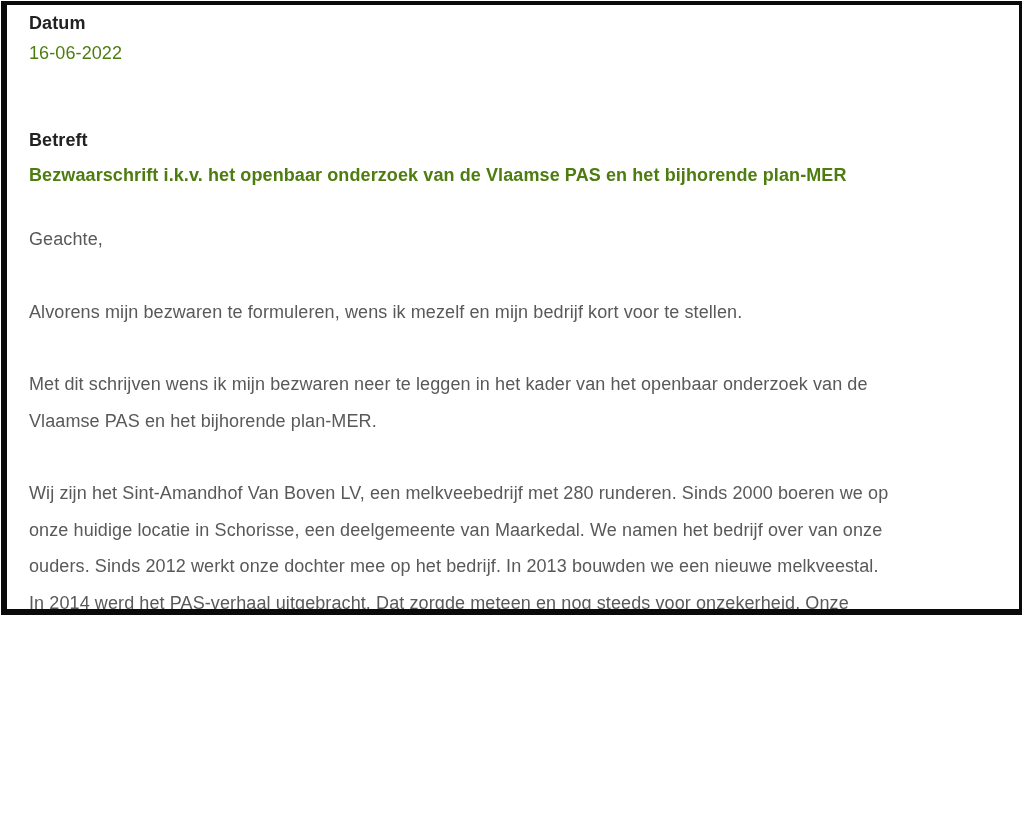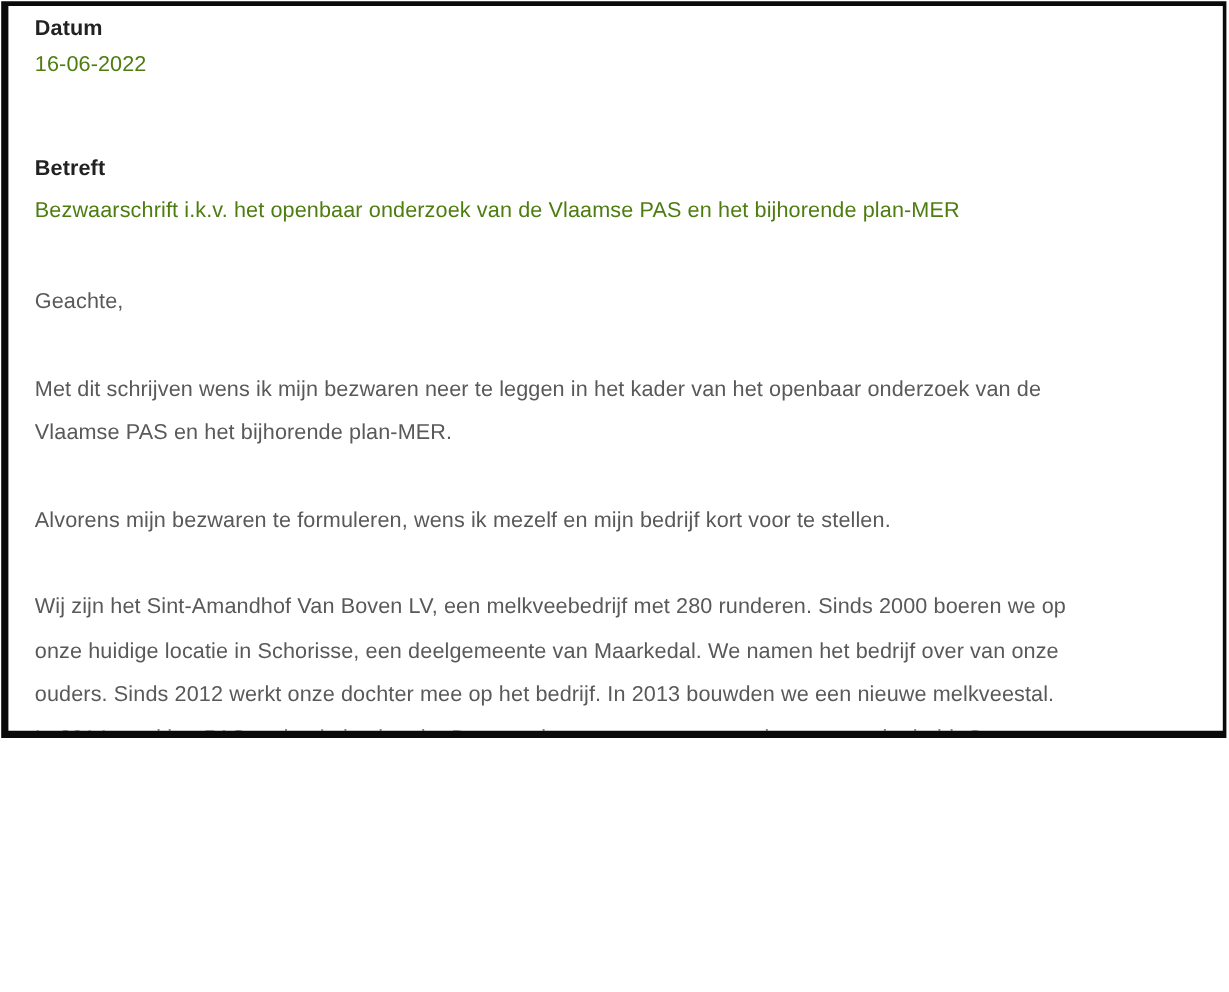--- a/index.html
+++ b/index.html
@@ -40,22 +40,22 @@
     line-height: 30px;
     white-space: pre-line;
   }
   .value {
     color: #4d7c0f;
     line-height: 30px;
     white-space: pre-line;
   }
   .block-datum { margin-bottom: 55px; }
   .block-betreft .label { line-height: 34px; }
-  .block-betreft .value { line-height: 36px; }
-  .block-betreft { margin-bottom: 40px; }
+  .block-betreft .value { line-height: 36px; font-weight: bold; }
+  .block-betreft { margin-bottom: 28px; }
   .para {
     color: #595959;
     line-height: 36.5px;
     white-space: pre-line;
     margin: 0 0 36px 0;
   }
   .para-tight { margin-bottom: 18px; }
   .para-last { margin-bottom: 0; }
 </style>
 </head>
@@ -70,24 +70,24 @@
         <div class="value">16-06-2022</div>
       </div>
 
       <div class="block-betreft">
         <div class="label">Betreft</div>
         <div class="value">Bezwaarschrift i.k.v. het openbaar onderzoek van de Vlaamse PAS en het bijhorende plan-MER</div>
       </div>
 
       <p class="para">Geachte,</p>
 
+      <p class="para">Alvorens mijn bezwaren te formuleren, wens ik mezelf en mijn bedrijf kort voor te stellen.</p>
+
       <p class="para">Met dit schrijven wens ik mijn bezwaren neer te leggen in het kader van het openbaar onderzoek van de
 Vlaamse PAS en het bijhorende plan-MER.</p>
-
-      <p class="para">Alvorens mijn bezwaren te formuleren, wens ik mezelf en mijn bedrijf kort voor te stellen.</p>
 
       <p class="para para-tight">Wij zijn het Sint-Amandhof Van Boven LV, een melkveebedrijf met 280 runderen. Sinds 2000 boeren we op
 onze huidige locatie in Schorisse, een deelgemeente van Maarkedal. We namen het bedrijf over van onze
 ouders. Sinds 2012 werkt onze dochter mee op het bedrijf. In 2013 bouwden we een nieuwe melkveestal.
 In 2014 werd het PAS-verhaal uitgebracht. Dat zorgde meteen en nog steeds voor onzekerheid. Onze
 impactscore was groen, maar na een herberekening met juiste cijfers van de nieuwe stal waren we licht
 oranje (3,7%). Als we onze impact nu berekenen komen we op 1,99%.</p>
 
 
     </div>

